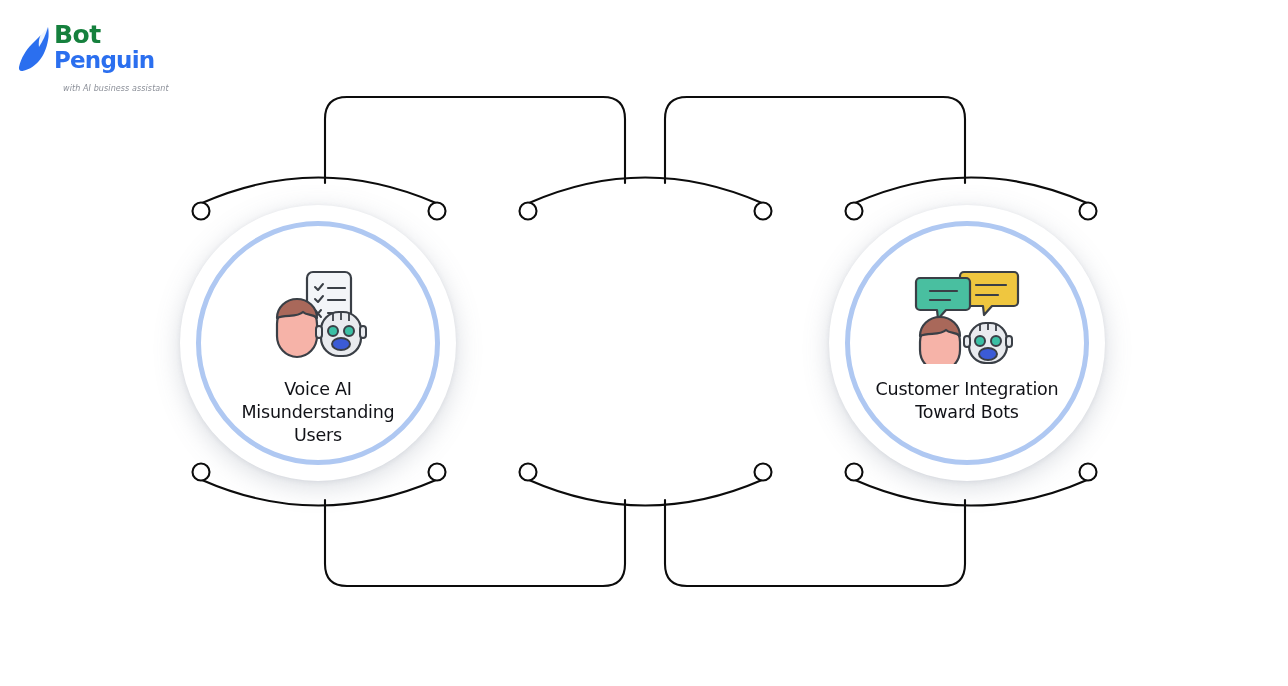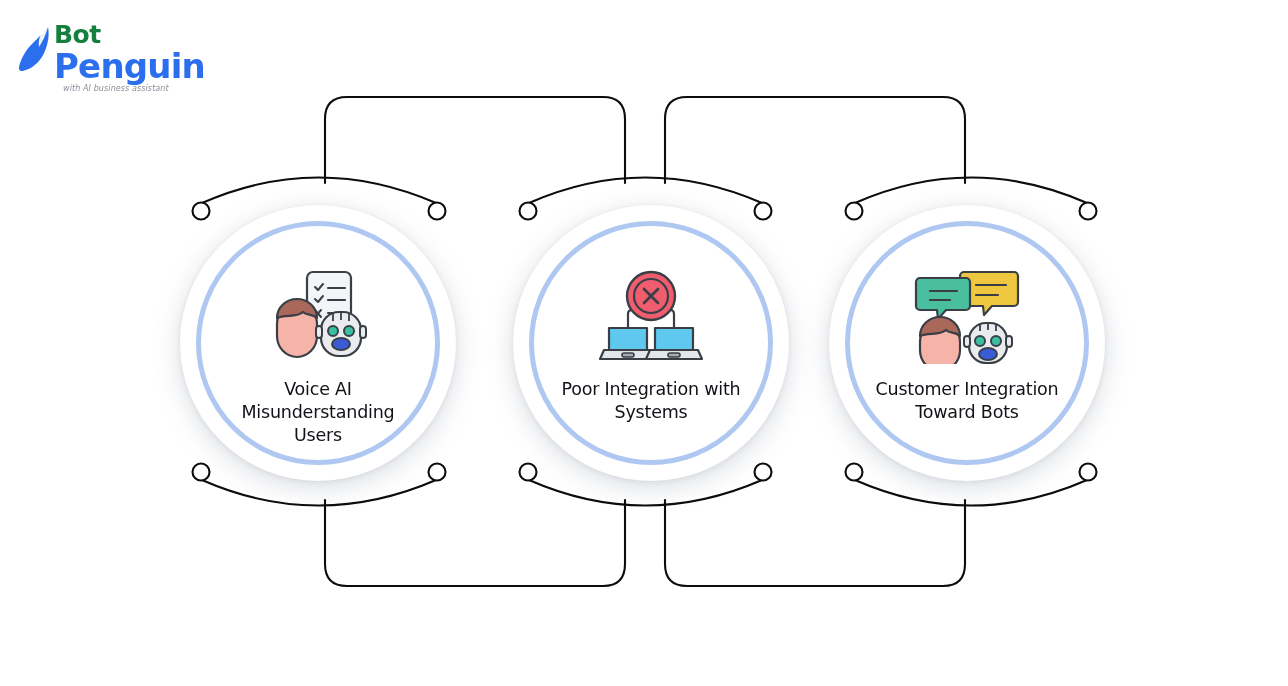--- a/index.html
+++ b/index.html
@@ -44,21 +44,21 @@
     font-family: "DejaVu Sans", sans-serif;
     font-size: 25px;
     font-weight: bold;
     color: #15803d;
     letter-spacing: -0.5px;
     display: block;
     height: 25px;
   }
   .logo-penguin {
     font-family: "DejaVu Sans", sans-serif;
-    font-size: 34px;
+    font-size: 23px;
     font-weight: bold;
     color: #2b6fef;
     letter-spacing: -0.8px;
     display: block;
     margin-top: 2px;
     height: 27px;
   }
   .logo-tagline {
     position: absolute;
     left: 45px;
@@ -215,43 +215,20 @@
           <line x1="86" y1="45" x2="86" y2="53" stroke="#3a3f46" stroke-width="1.8"></line>
           <ellipse cx="70" cy="63" rx="5" ry="5" fill="#3bbfa4" stroke="#3a3f46" stroke-width="2"></ellipse>
           <ellipse cx="86" cy="63" rx="5" ry="5" fill="#3bbfa4" stroke="#3a3f46" stroke-width="2"></ellipse>
           <ellipse cx="78" cy="76" rx="9" ry="6" fill="#3b5bd6" stroke="#3a3f46" stroke-width="2"></ellipse>
         </svg>
       </div>
       <div class="bubble-title">Voice AI Misunderstanding Users</div>
     </div>
   </div>
 
-  <div class="bubble" id="bubble-2">
-    <div class="bubble-ring">
-      <div class="bubble-icon">
-        <svg viewBox="0 0 110 96" width="110" height="96">
-
-          <path d="M32 62 L32 46 Q32 42 36 42 L74 42 Q78 42 78 46 L78 62" fill="none" stroke="#3a3f46" stroke-width="2.2" stroke-linecap="round"></path>
-
-          <circle cx="55" cy="28" r="24" fill="#ef5d6f" stroke="#3a3f46" stroke-width="2.4"></circle>
-          <circle cx="55" cy="28" r="17" fill="none" stroke="#3a3f46" stroke-width="2.2"></circle>
-          <path d="M48 21 l14 14 M62 21 l-14 14" stroke="#3a3f46" stroke-width="2.8" stroke-linecap="round"></path>
-
-          <path d="M13 60 h38 v22 h-38 Z" fill="#5ec8ee" stroke="#3a3f46" stroke-width="2.2" stroke-linejoin="round"></path>
-          <path d="M8 82 h48 l4 9 h-56 Z" fill="#e3e6ea" stroke="#3a3f46" stroke-width="2.2" stroke-linejoin="round"></path>
-          <rect x="26" y="85" width="12" height="4" rx="2" fill="#a7adb6" stroke="#3a3f46" stroke-width="1.6"></rect>
-
-          <path d="M59 60 h38 v22 h-38 Z" fill="#5ec8ee" stroke="#3a3f46" stroke-width="2.2" stroke-linejoin="round"></path>
-          <path d="M54 82 h48 l4 9 h-56 Z" fill="#e3e6ea" stroke="#3a3f46" stroke-width="2.2" stroke-linejoin="round"></path>
-          <rect x="72" y="85" width="12" height="4" rx="2" fill="#a7adb6" stroke="#3a3f46" stroke-width="1.6"></rect>
-        </svg>
-      </div>
-      <div class="bubble-title">Poor Integration with Systems</div>
-    </div>
-  </div>
 
   <div class="bubble" id="bubble-3">
     <div class="bubble-ring">
       <div class="bubble-icon">
         <svg viewBox="0 0 110 96" width="110" height="96">
 
           <path d="M52 4 h50 a4 4 0 0 1 4 4 v26 a4 4 0 0 1 -4 4 h-22 l-8 9 l-1 -9 h-19 a4 4 0 0 1 -4 -4 v-26 a4 4 0 0 1 4 -4 Z" fill="#efc63f" stroke="#3a3f46" stroke-width="2.2" stroke-linejoin="round"></path>
           <line x1="64" y1="17" x2="94" y2="17" stroke="#3a3f46" stroke-width="2.2" stroke-linecap="round"></line>
           <line x1="64" y1="27" x2="86" y2="27" stroke="#3a3f46" stroke-width="2.2" stroke-linecap="round"></line>
 

